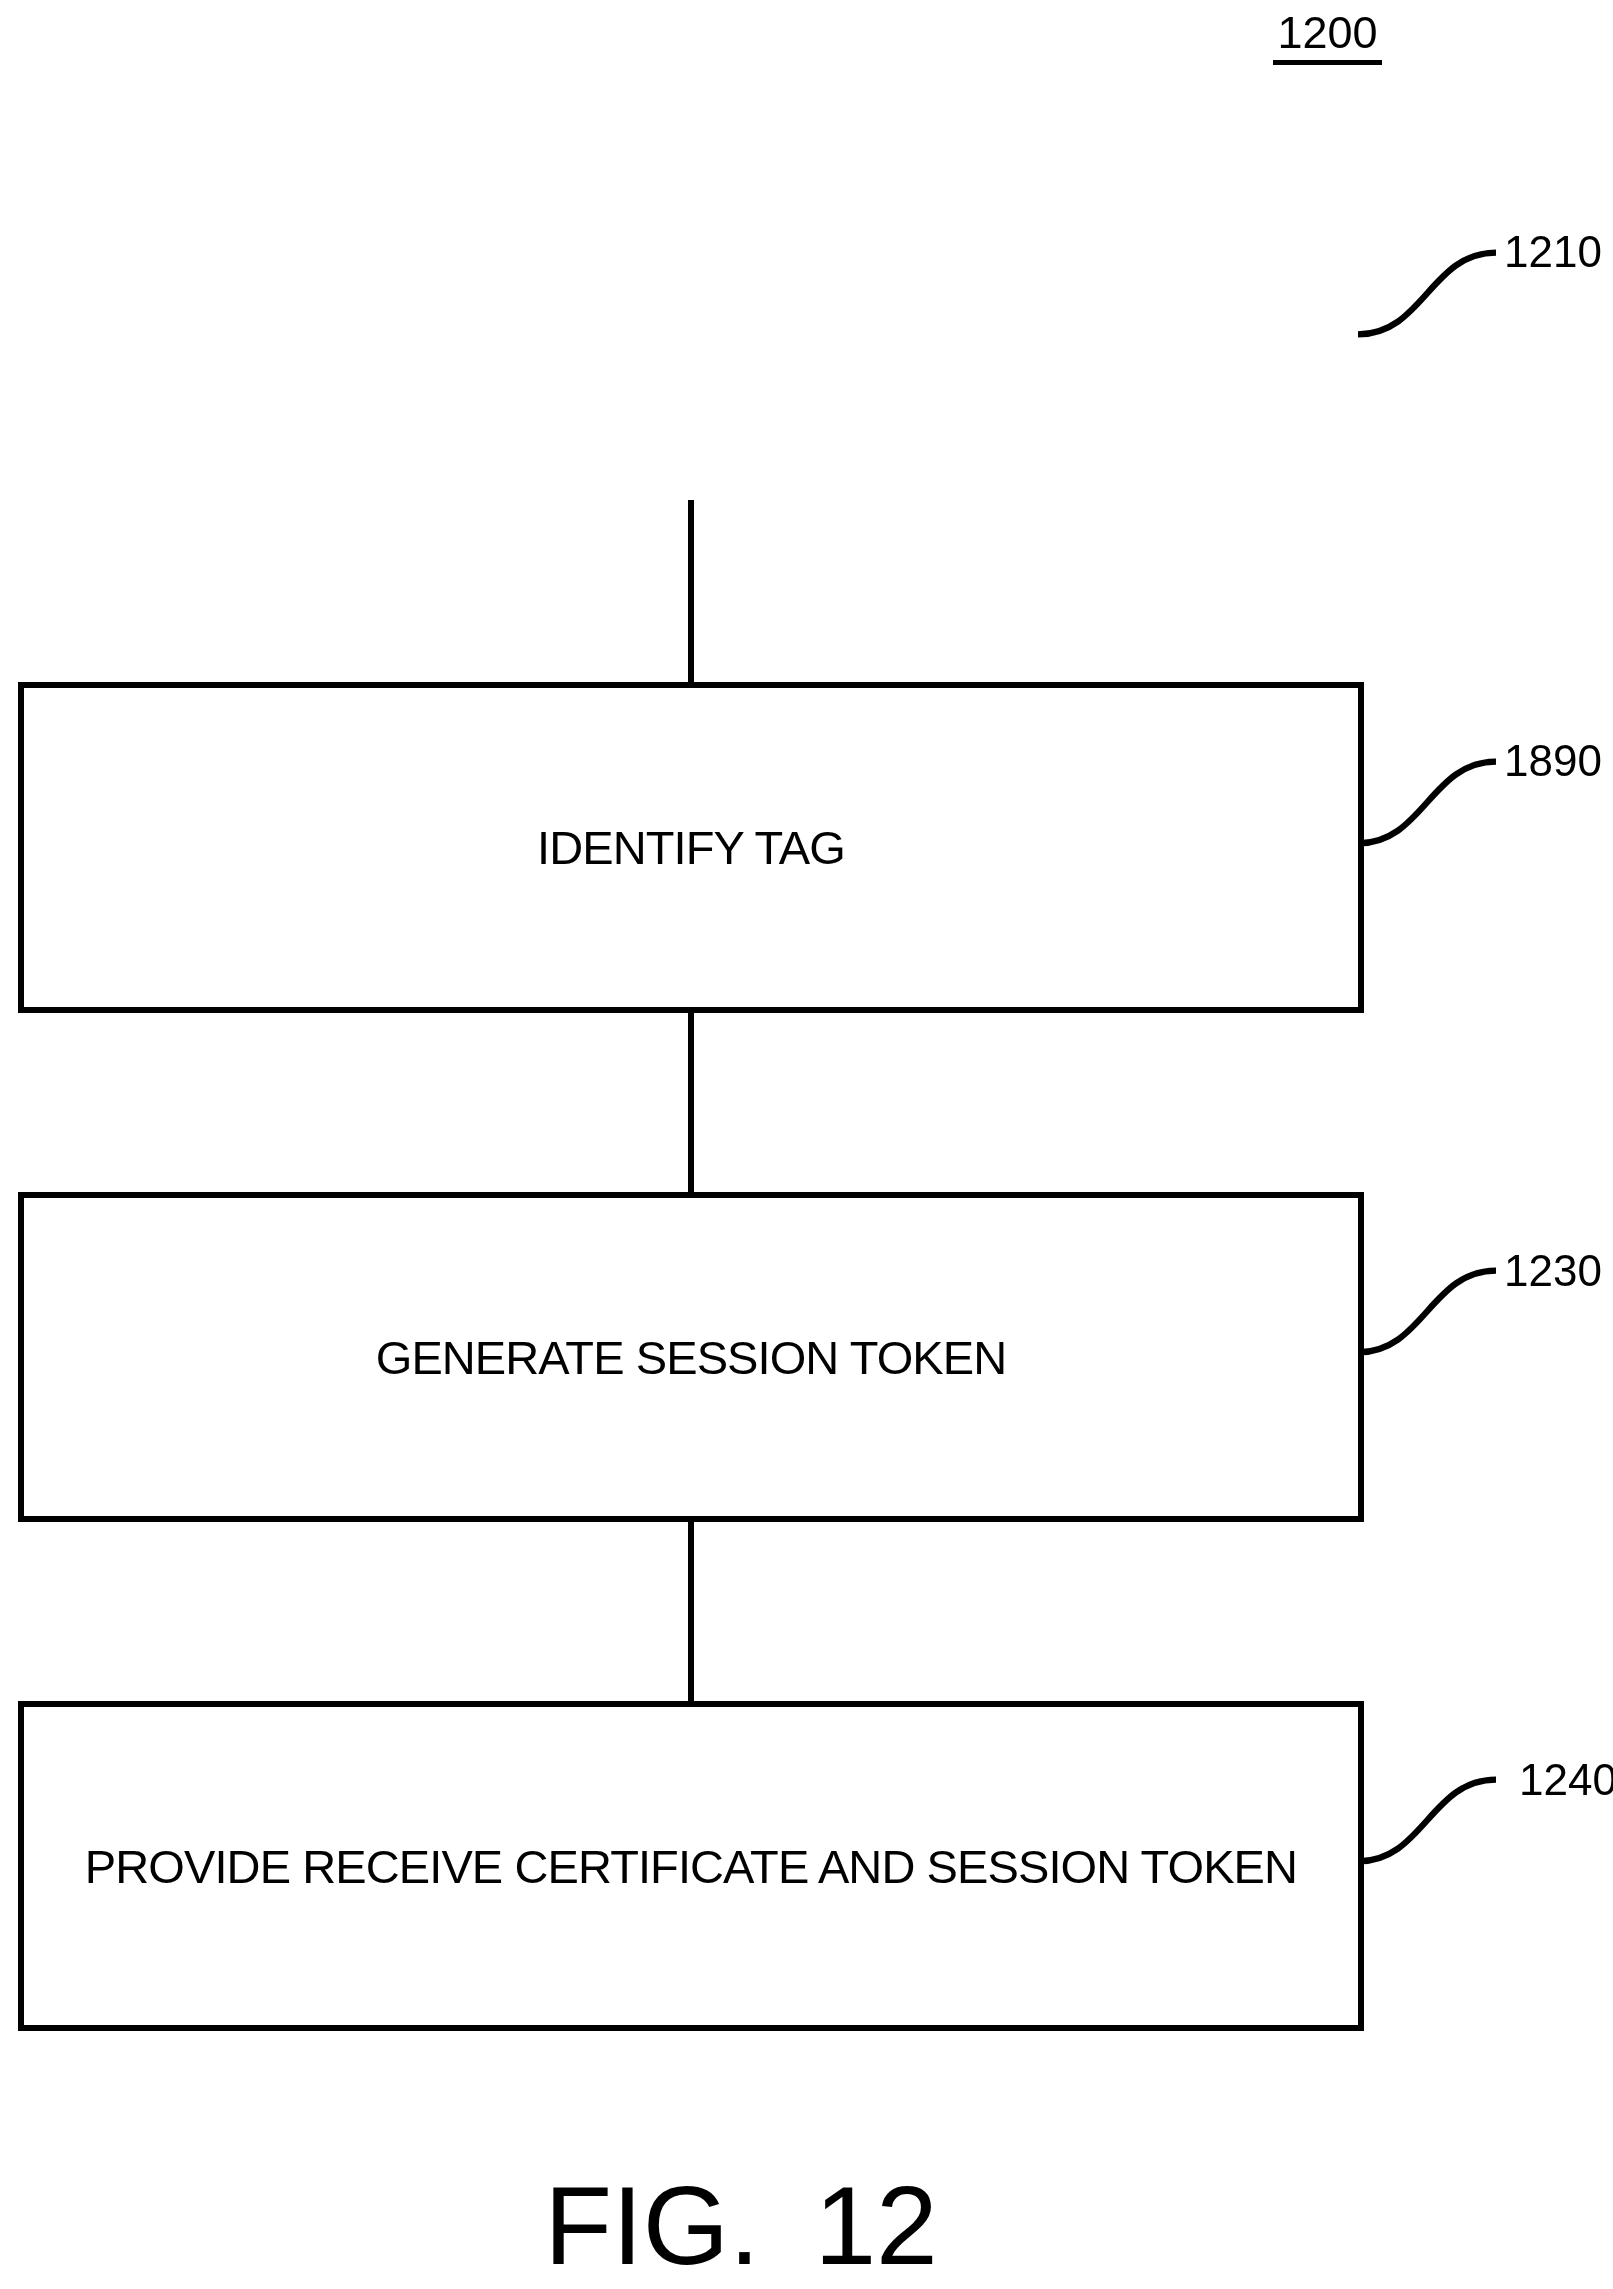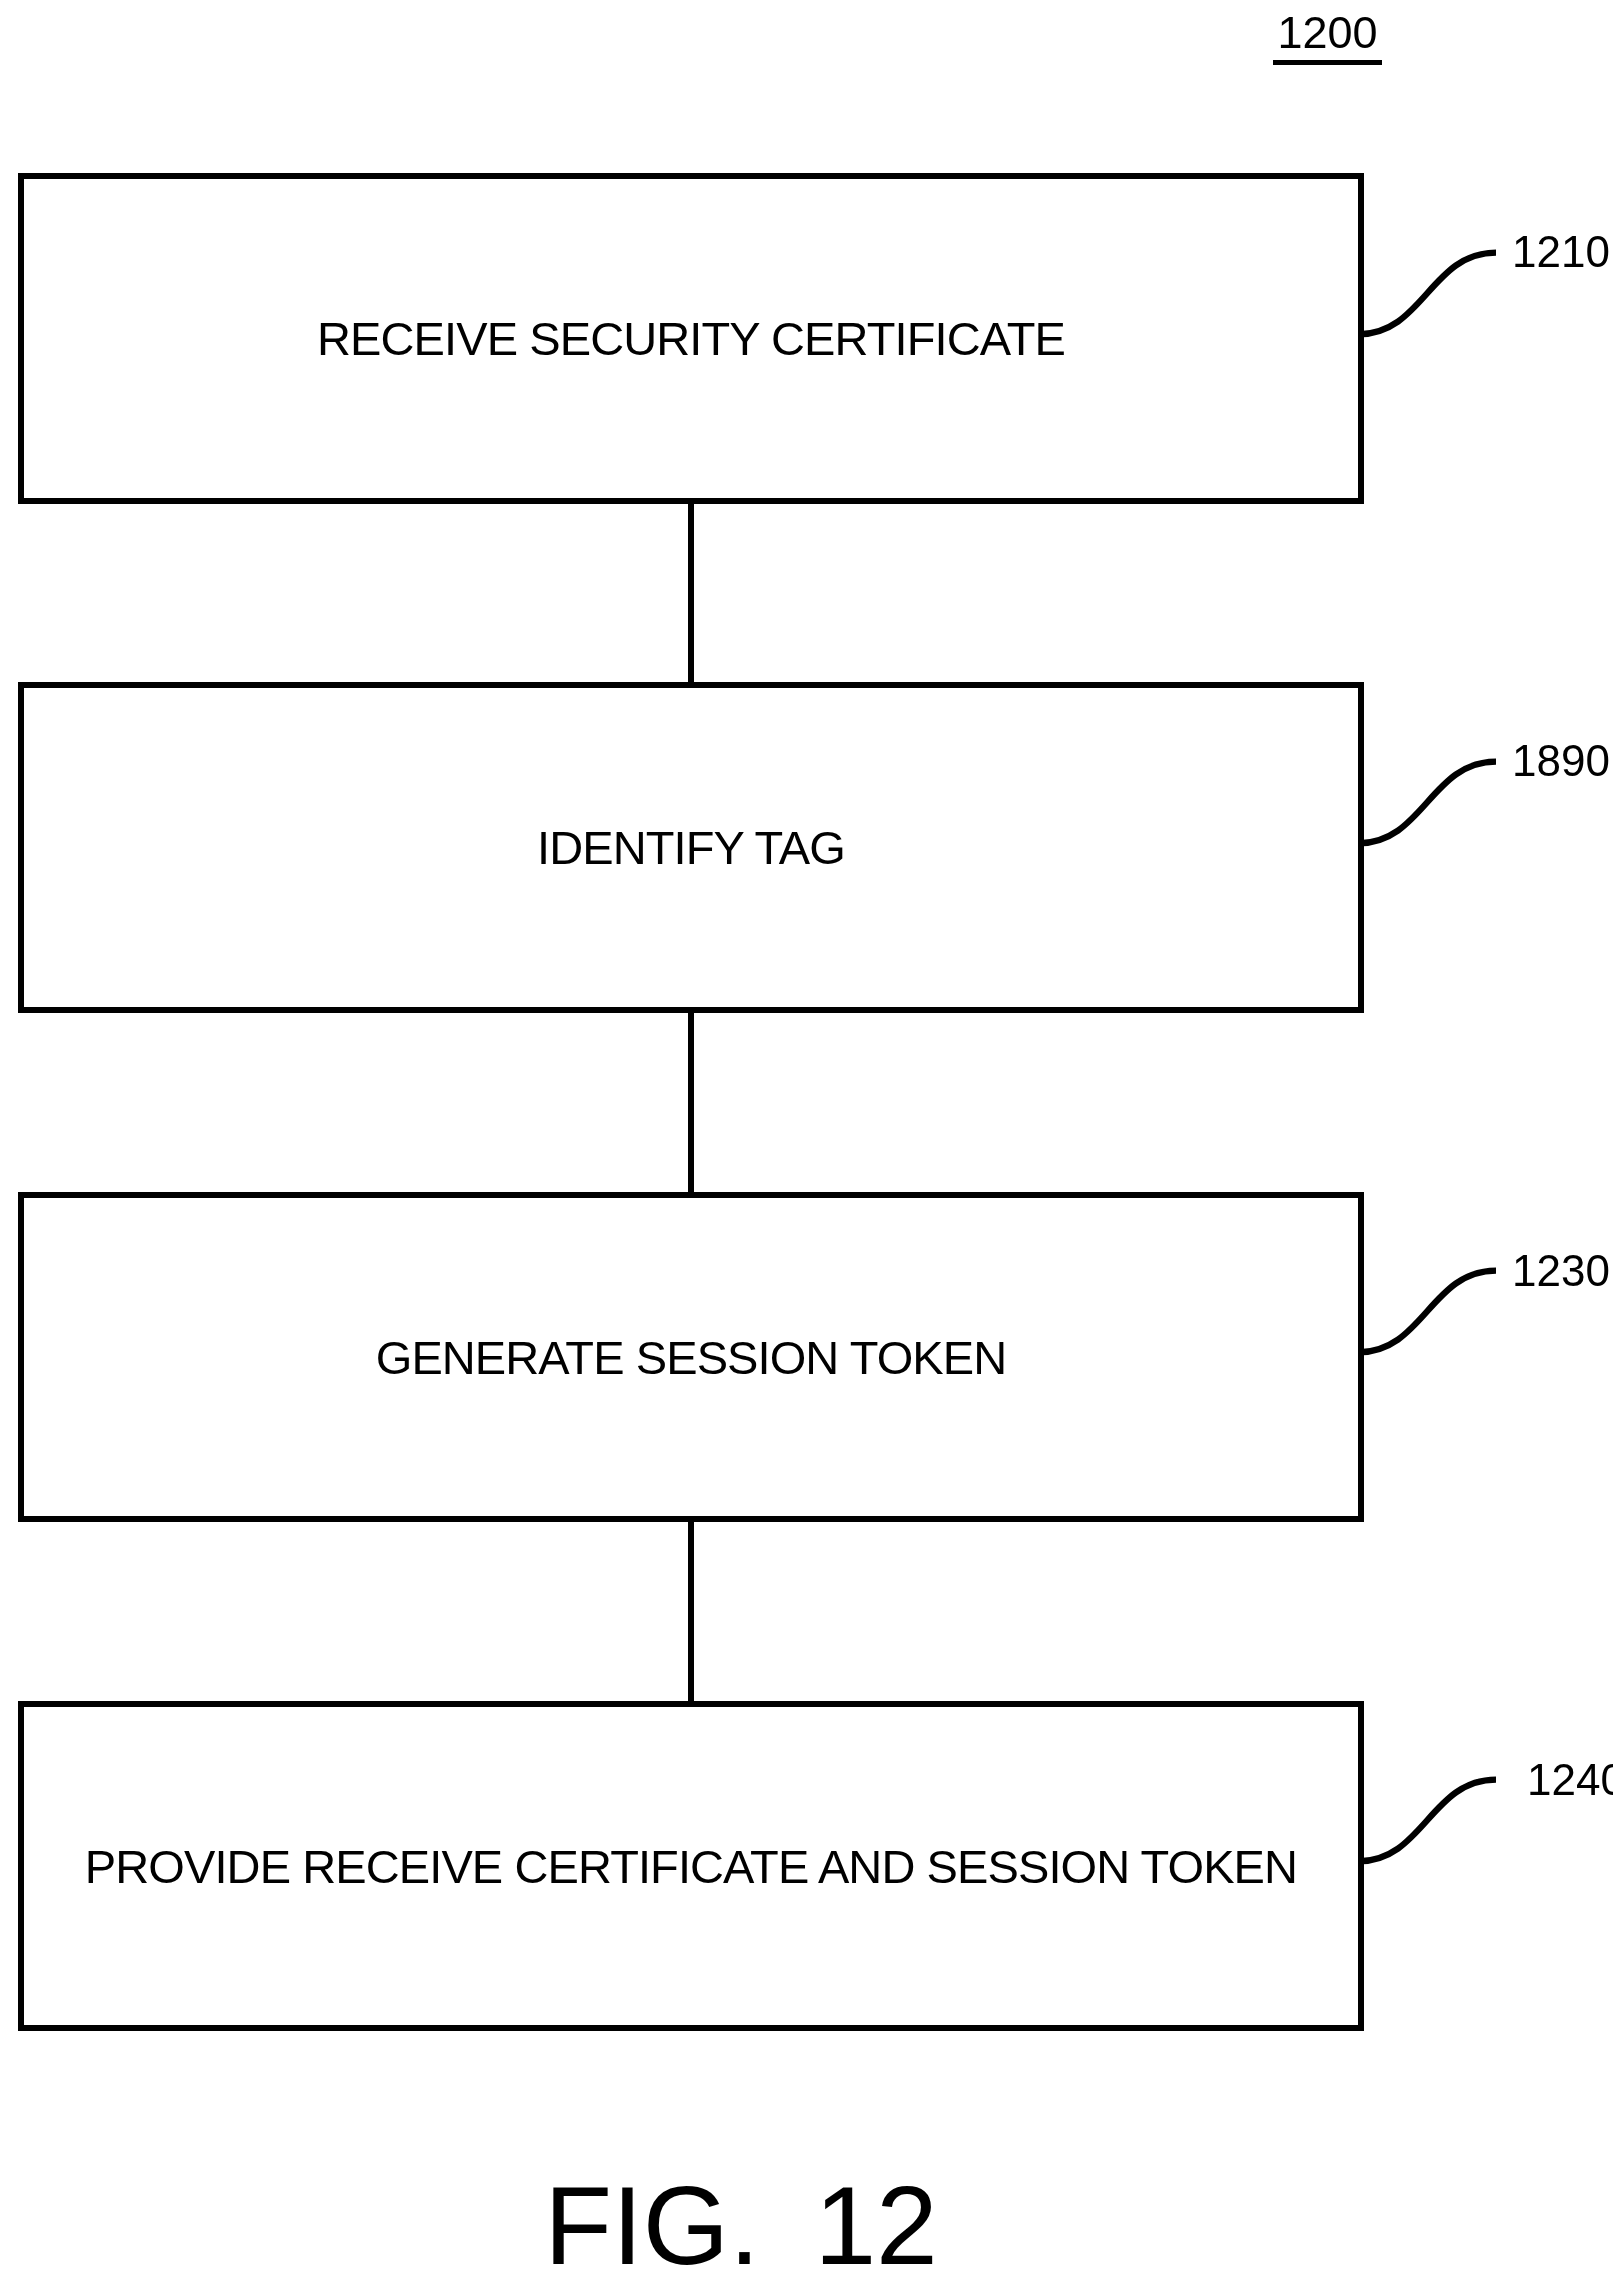--- a/index.html
+++ b/index.html
@@ -73,21 +73,21 @@
   .leader-2 { top: 758px;  }
   .leader-3 { top: 1267px; }
   .leader-4 { top: 1776px; }
   .ref-numeral {
     position: absolute;
     left: 1496px;
     width: 114px;
     font-size: 44px;
     line-height: 45px;
     letter-spacing: 0px;
-    text-align: right;
+    text-align: center;
   }
   .ref-1 { top: 229px;  }
   .ref-2 { top: 738px;  }
   .ref-3 { top: 1248px; }
   .ref-4 { top: 1757px; margin-left: 15px; }
   .figure-caption {
     position: absolute;
     top: 2168px;
     left: 0;
     width: 1482px;
@@ -100,23 +100,20 @@
 </style>
 </head>
 <body>
 
 <div id="canvas">
 
   <div class="diagram-number-wrap">
     <span class="diagram-number">1200</span>
   </div>
 
-  <div class="step-box box-1">
-    <span class="step-label">RECEIVE SECURITY CERTIFICATE</span>
-  </div>
   <div class="connector conn-1"></div>
 
   <div class="step-box box-2">
     <span class="step-label">IDENTIFY TAG</span>
   </div>
   <div class="connector conn-2"></div>
 
   <div class="step-box box-3">
     <span class="step-label">GENERATE SESSION TOKEN</span>
   </div>

